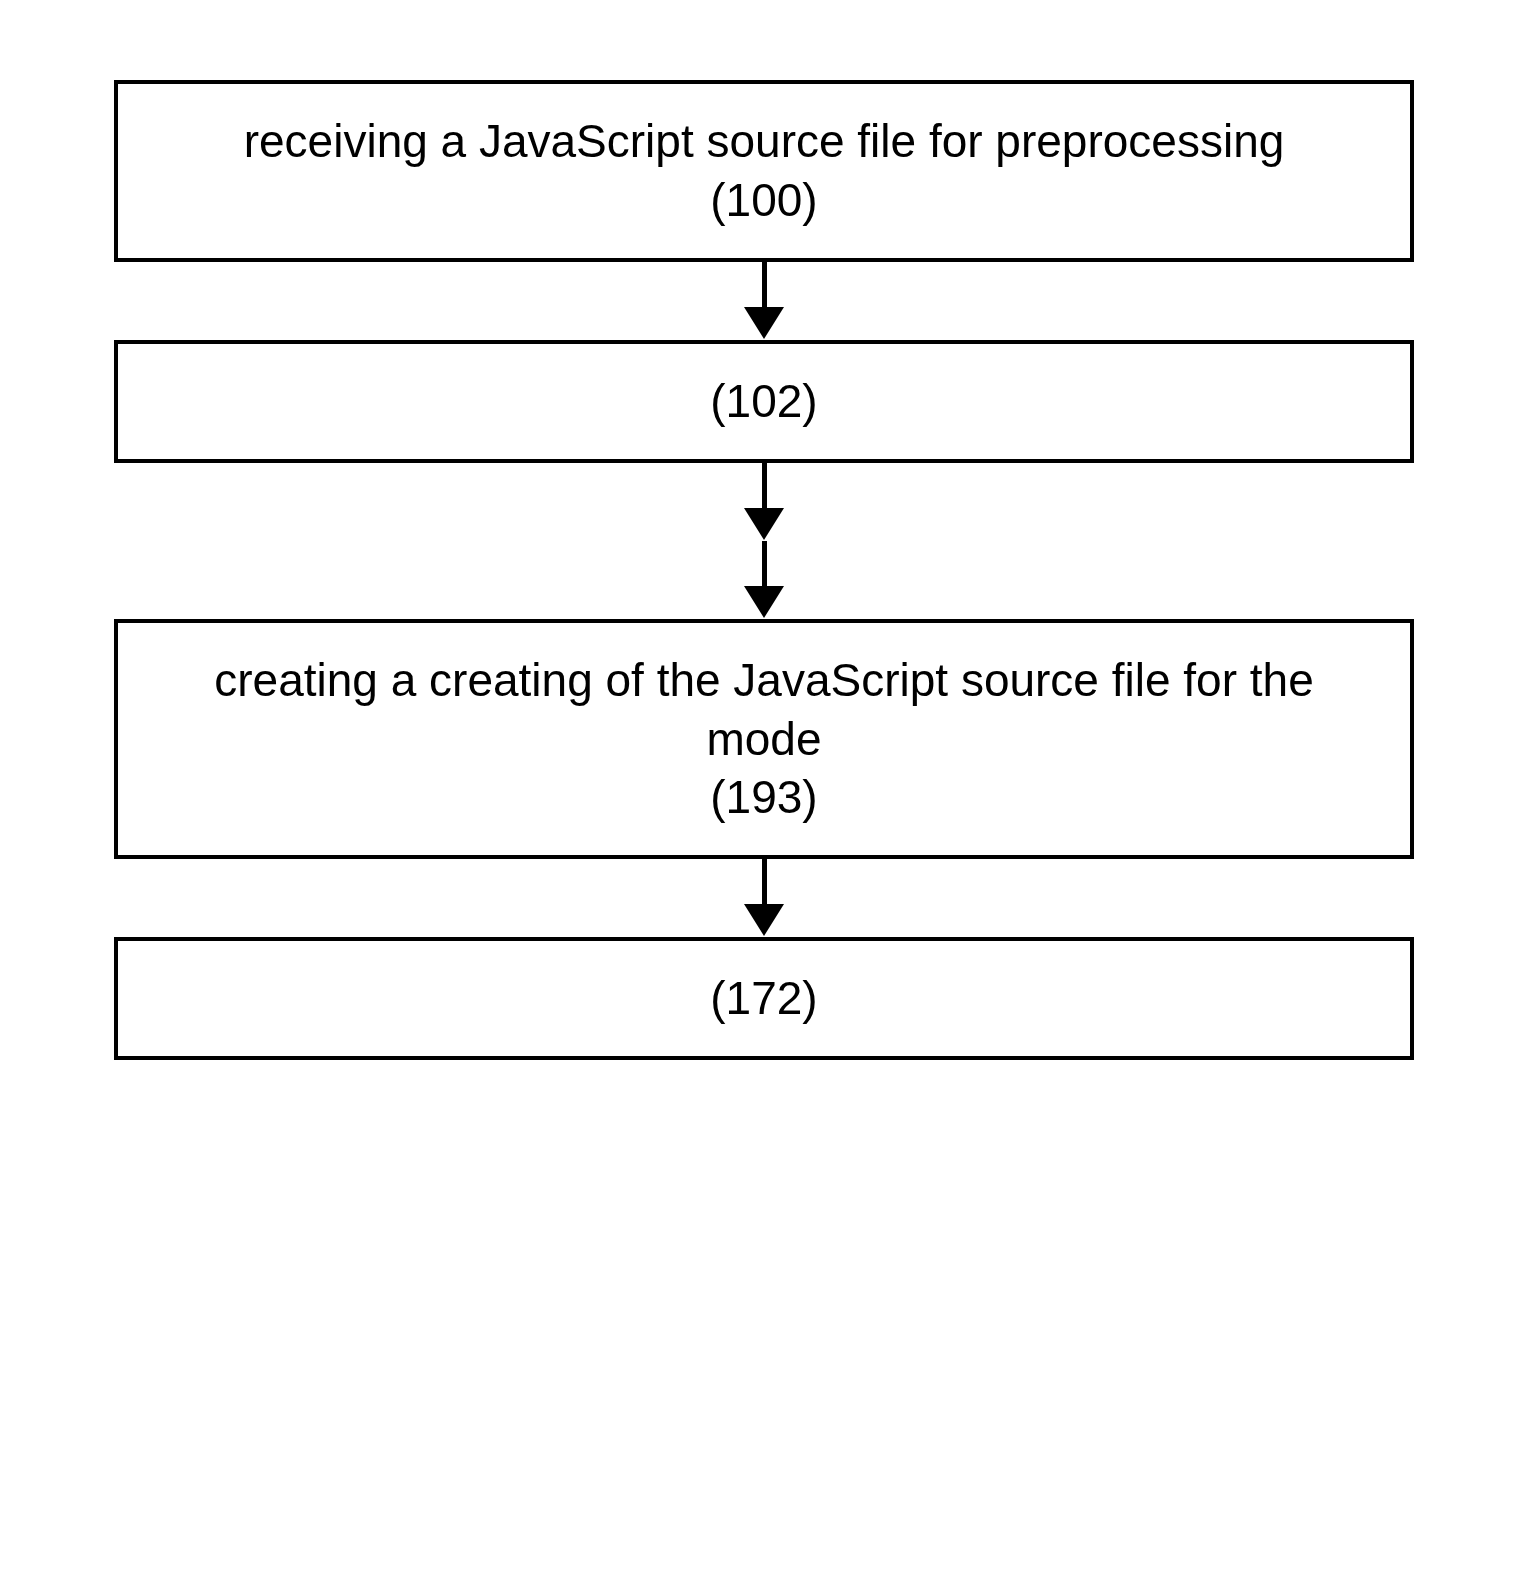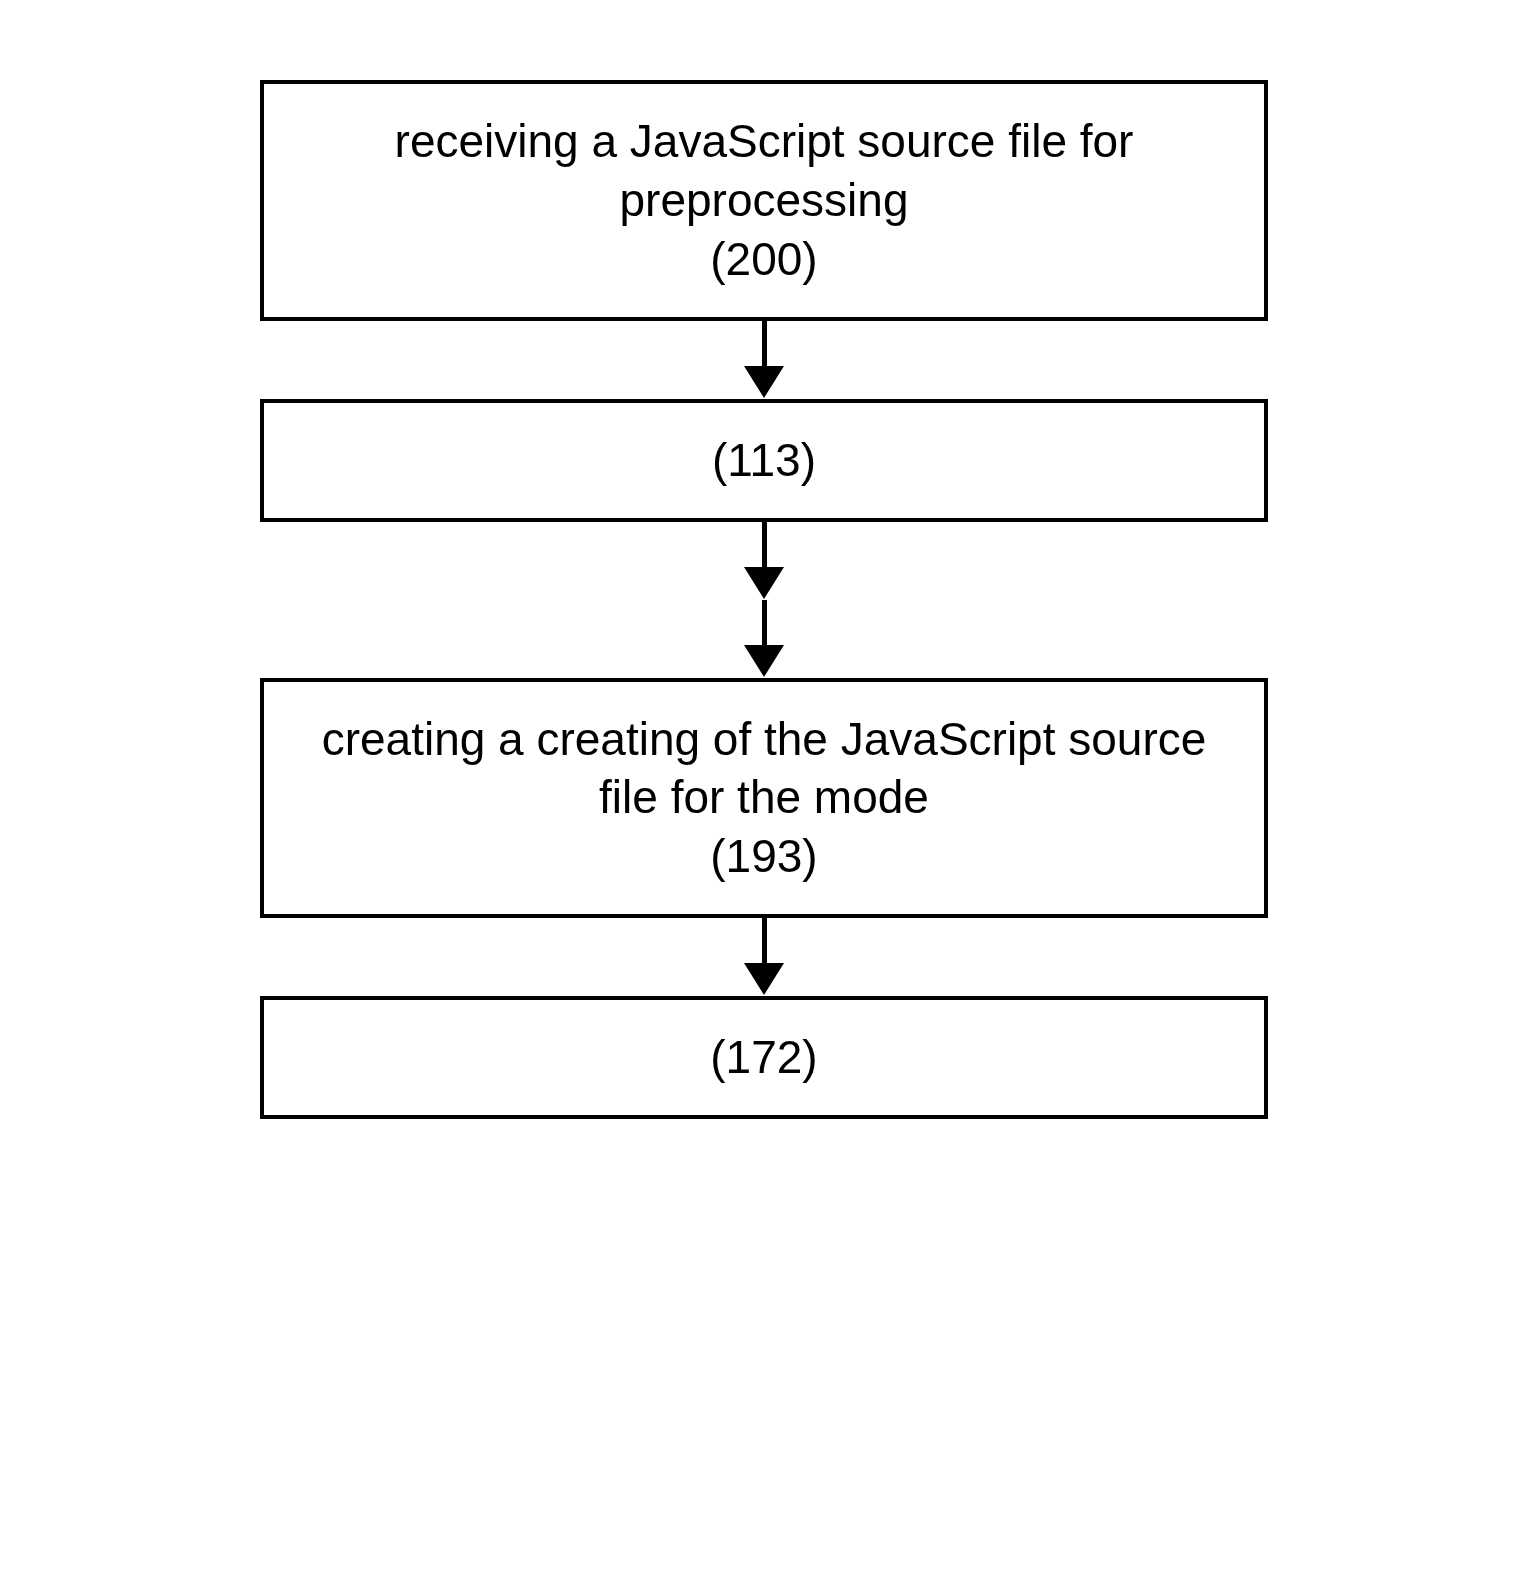--- a/index.html
+++ b/index.html
@@ -16,21 +16,21 @@
       padding-top: 80px;
     }
     .flowchart {
       display: flex;
       flex-direction: column;
       align-items: center;
       width: 100%;
     }
     .step-box {
       border: 4px solid #000;
-      width: 1008px;
+      width: 1300px;
       padding: 28px 40px;
       text-align: center;
       background: #fff;
     }
     .step-text {
       font-size: 46px;
       line-height: 1.28;
       color: #000;
       font-weight: 400;
     }
@@ -61,30 +61,30 @@
       margin-top: -1px;
     }
   </style>
 </head>
 <body>
 
 <div class="flowchart">
 
   <div class="step-box">
     <div class="step-text">receiving a JavaScript source file for preprocessing</div>
-    <div class="step-number">(200)</div>
+    <div class="step-number">(100)</div>
   </div>
 
   <div class="arrow">
     <div class="arrow-line"></div>
     <div class="arrow-head"></div>
   </div>
 
   <div class="step-box">
-    <div class="step-number">(113)</div>
+    <div class="step-number">(102)</div>
   </div>
 
   <div class="arrow">
     <div class="arrow-line"></div>
     <div class="arrow-head"></div>
   </div>
 
 
   <div class="arrow">
     <div class="arrow-line"></div>

